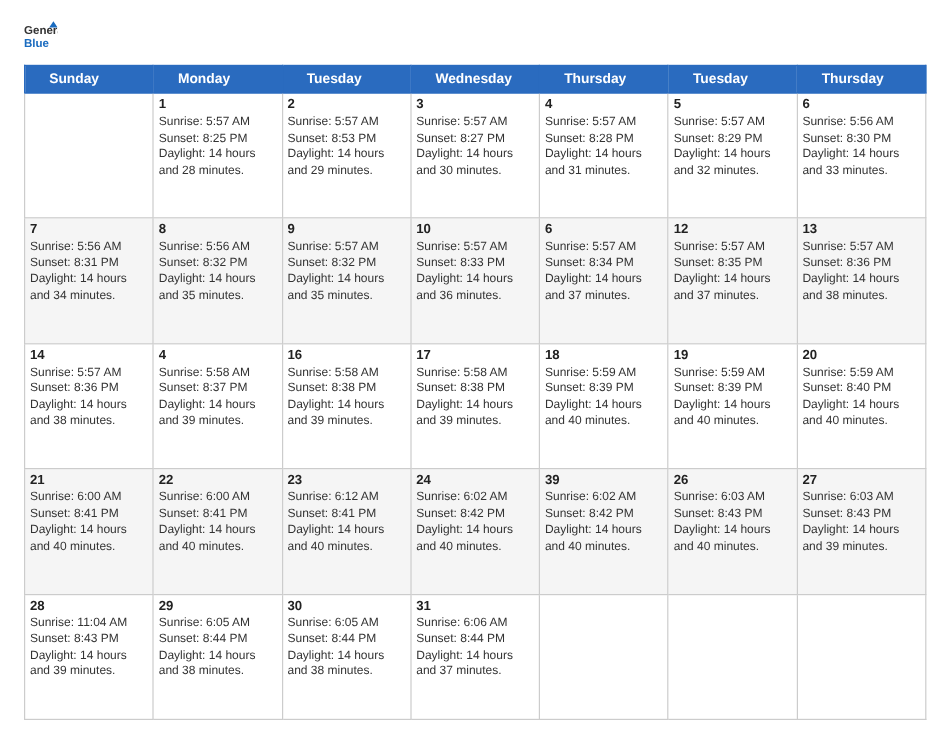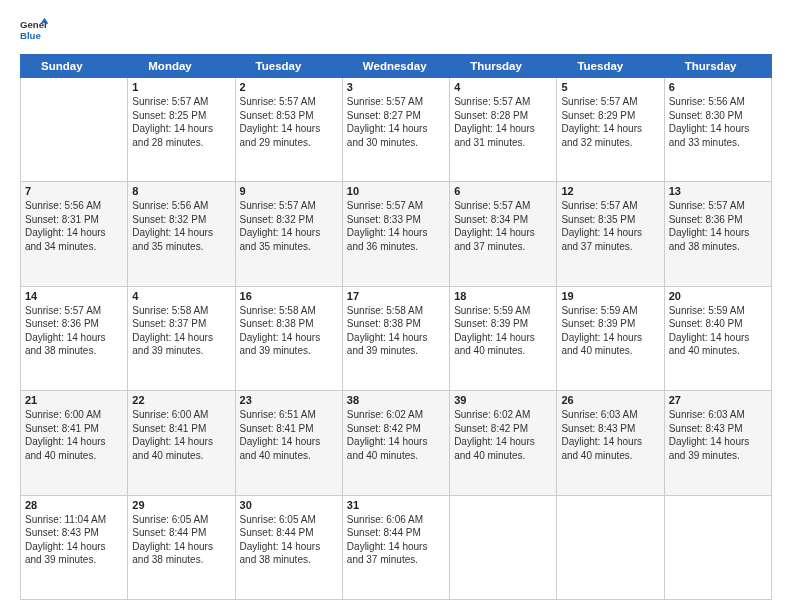--- a/index.html
+++ b/index.html
@@ -279,27 +279,27 @@
           </td>
           <td>
             <span class="day-num">22</span>
             <div class="day-info">Sunrise: 6:00 AM
 Sunset: 8:41 PM
 Daylight: 14 hours
 and 40 minutes.</div>
           </td>
           <td>
             <span class="day-num">23</span>
-            <div class="day-info">Sunrise: 6:51 AM
+            <div class="day-info">Sunrise: 6:12 AM
 Sunset: 8:41 PM
 Daylight: 14 hours
 and 40 minutes.</div>
           </td>
           <td>
-            <span class="day-num">38</span>
+            <span class="day-num">24</span>
             <div class="day-info">Sunrise: 6:02 AM
 Sunset: 8:42 PM
 Daylight: 14 hours
 and 40 minutes.</div>
           </td>
           <td>
             <span class="day-num">39</span>
             <div class="day-info">Sunrise: 6:02 AM
 Sunset: 8:42 PM
 Daylight: 14 hours

